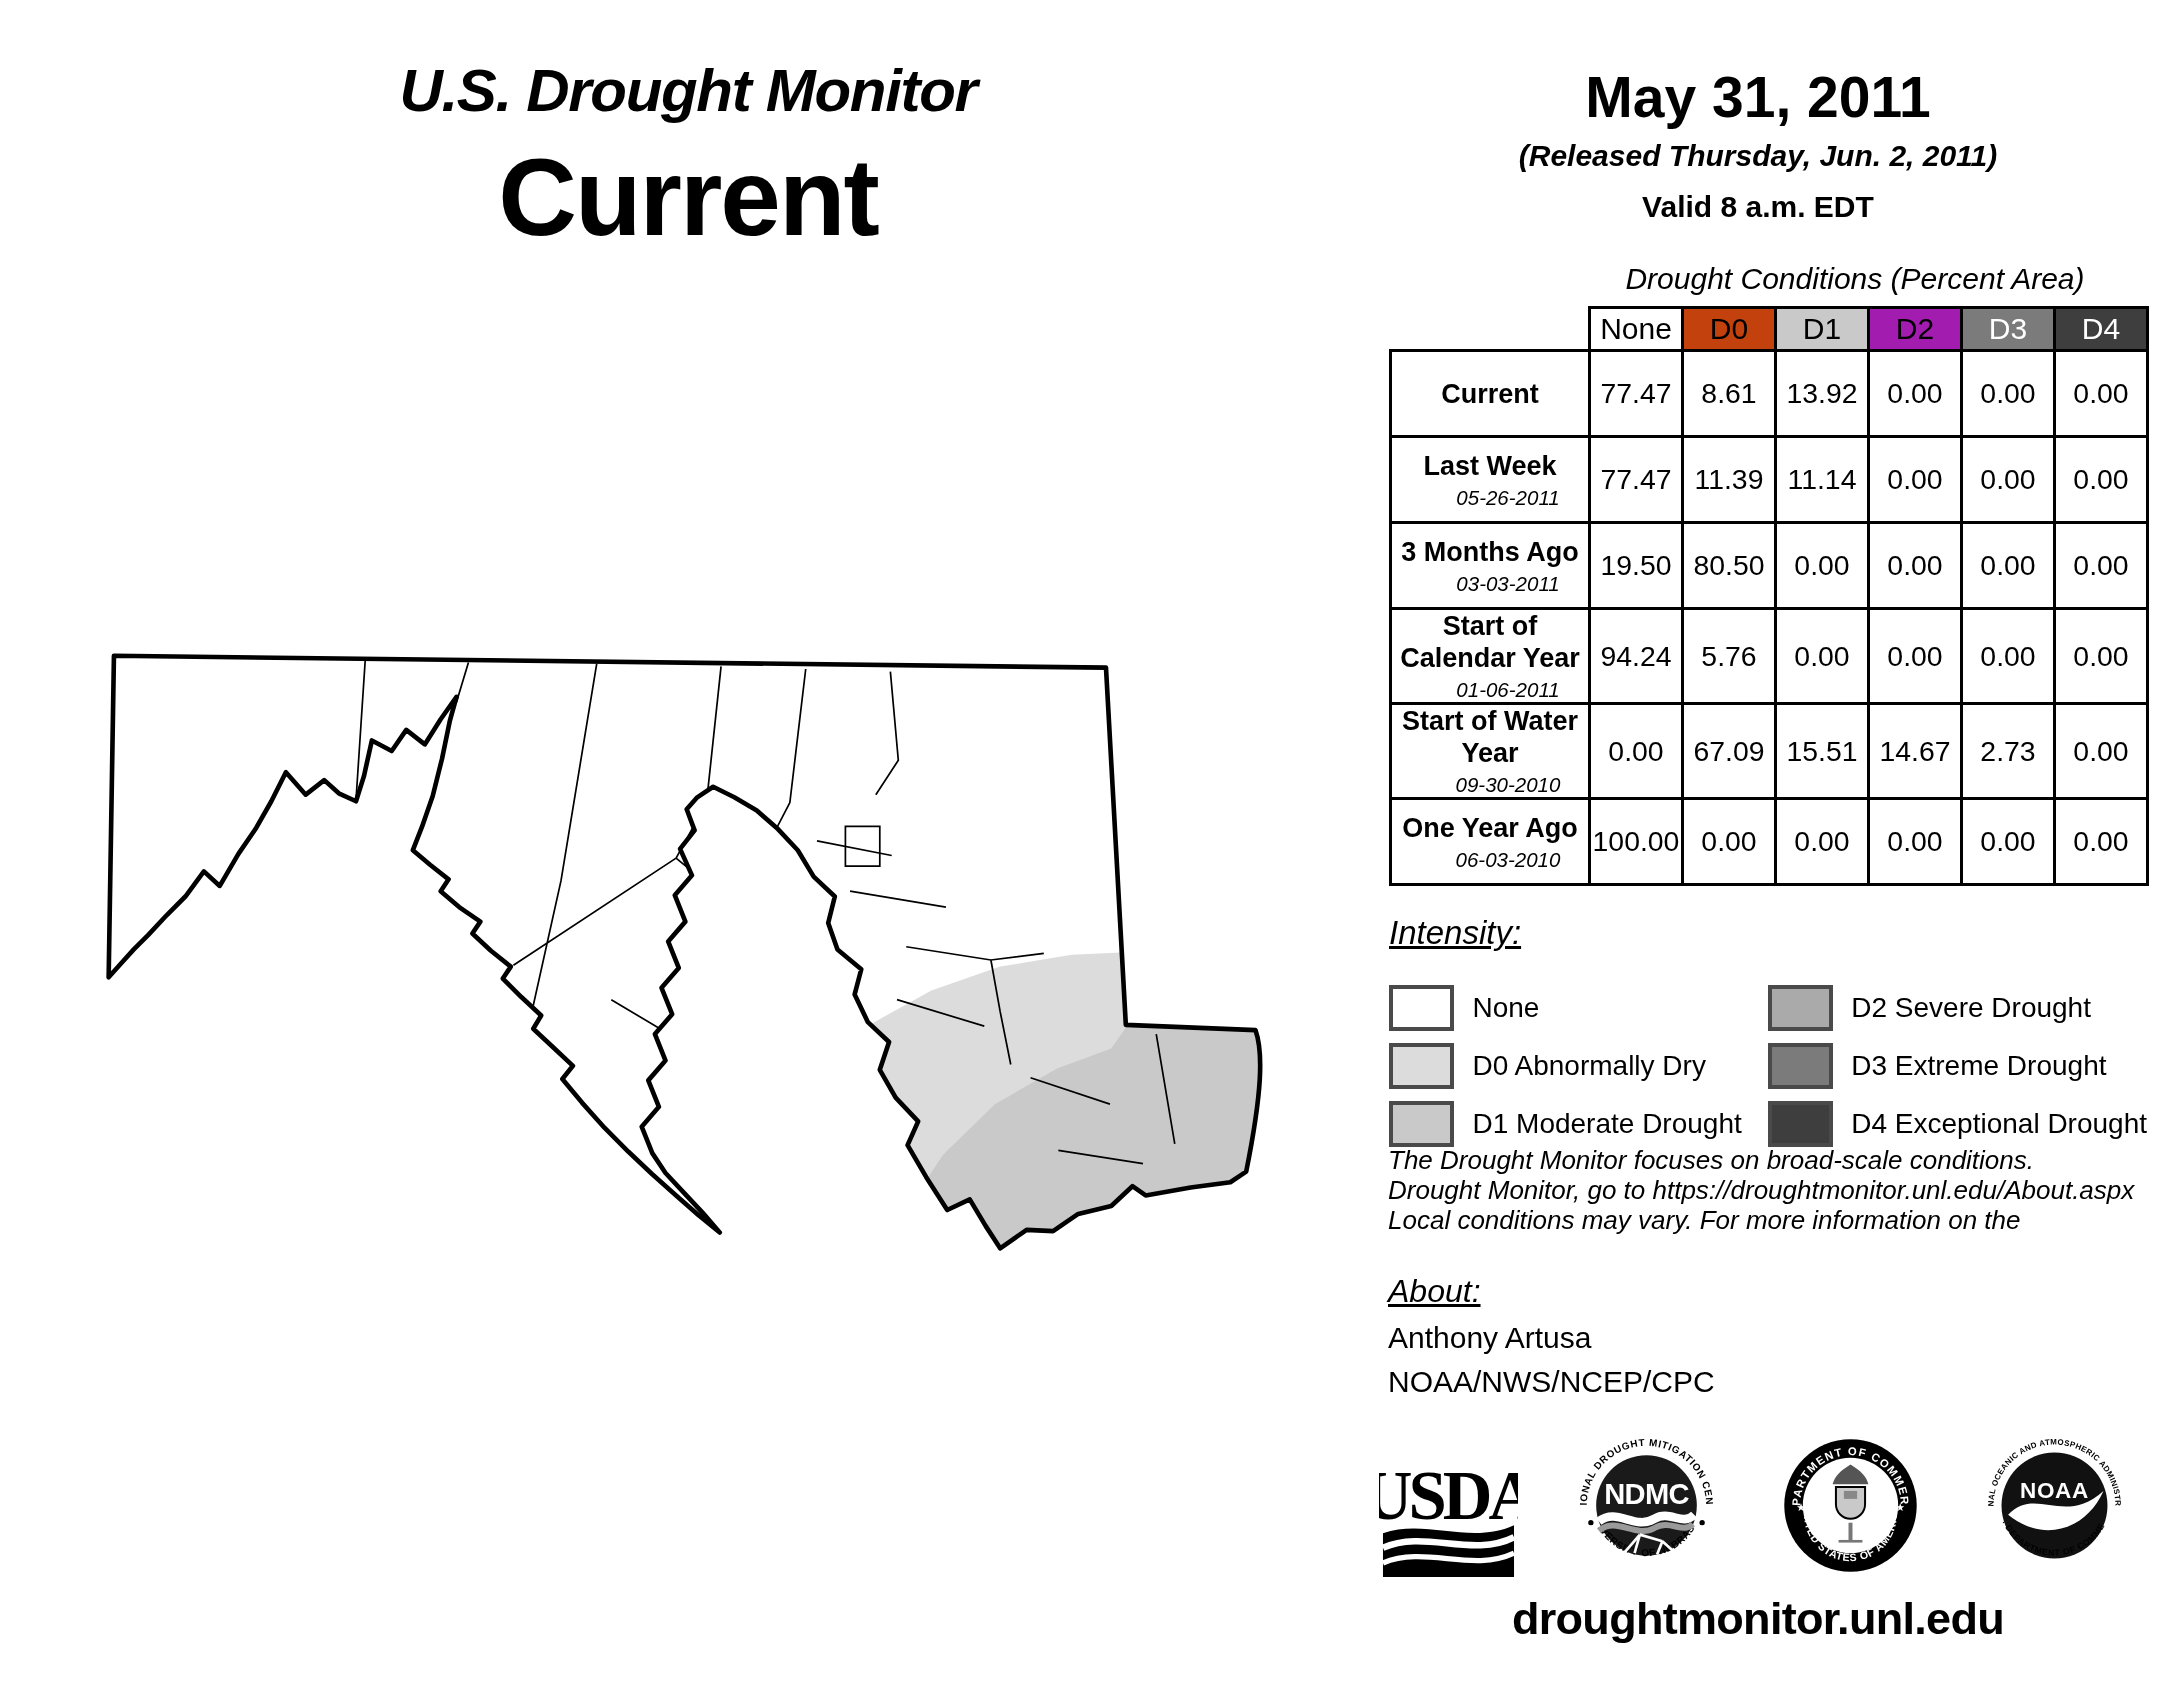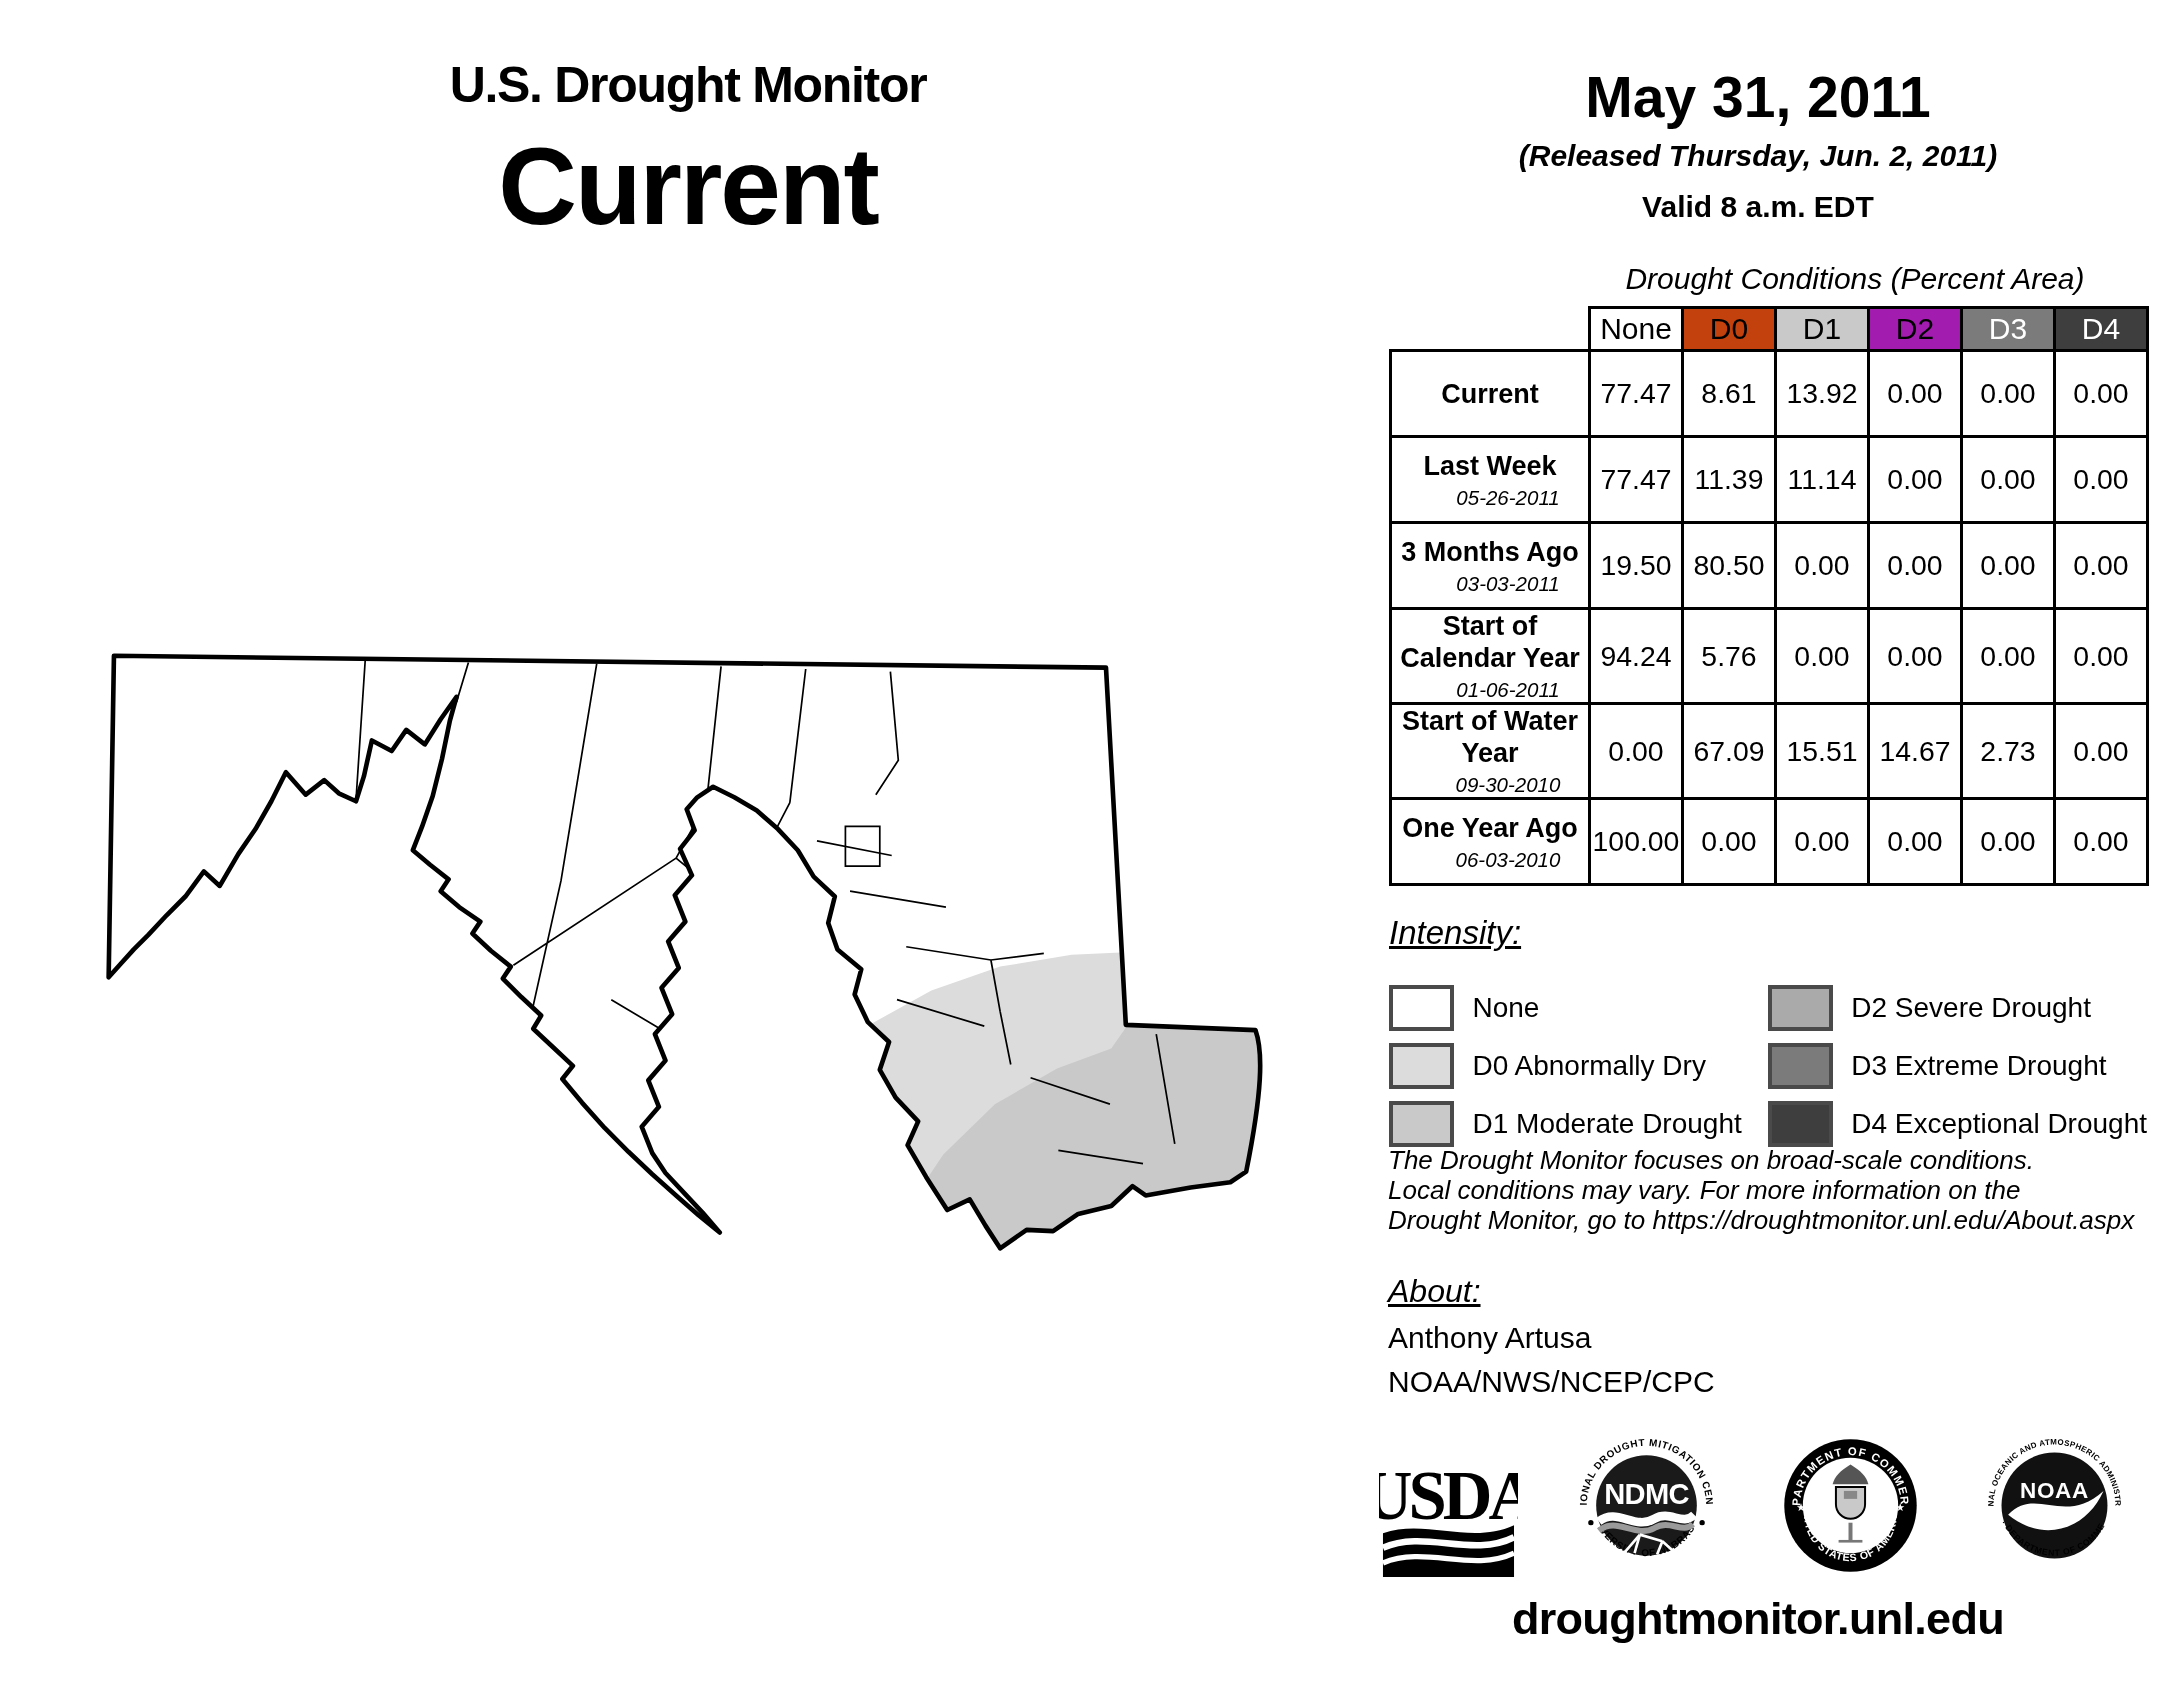--- a/index.html
+++ b/index.html
@@ -4,21 +4,21 @@
 <style>
   html,body { margin:0; padding:0; }
   body {
     width:2183px; height:1687px; background:#ffffff; position:relative;
     font-family:"Liberation Sans", sans-serif; color:#000; overflow:hidden;
   }
   .abs { position:absolute; }
 
   
   #title-block { left:192px; top:56px; width:992px; text-align:center; }
-  .main-title { font-size:50px; font-weight:bold; letter-spacing:-1.3px; }
+  .main-title { font-size:60px; font-weight:bold; font-style:italic; letter-spacing:-1.3px; }
   .state-title { font-size:109px; font-weight:bold; letter-spacing:-2px; margin-top:9.3px; }
 
   
   #date-block { left:1376px; top:64px; width:764px; text-align:center; }
   .date-line { font-size:57px; font-weight:bold; }
   .released-line { font-size:30px; font-weight:bold; font-style:italic; margin-top:9.3px; }
   .valid-line { font-size:30px; font-weight:bold; margin-top:17px; }
 
   
   #table-heading { left:1585px; top:262px; width:540px; text-align:center;
@@ -222,22 +222,22 @@
       <div class="legend-item">
         <div class="swatch" style="background-color: rgb(62, 62, 62);"></div>
         <span class="legend-label">D4 Exceptional Drought</span>
       </div>
     </div>
   </div>
 </div>
 
 <div class="abs" id="disclaimer">
   <div>The Drought Monitor focuses on broad-scale conditions.</div>
+  <div>Drought Monitor, go to https://droughtmonitor.unl.edu/About.aspx</div>
   <div>Local conditions may vary. For more information on the</div>
-  <div>Drought Monitor, go to https://droughtmonitor.unl.edu/About.aspx</div>
 </div>
 
 <div class="abs" id="author-block">
   <div class="author-heading">About:</div>
   <div class="author-line">Anthony Artusa</div>
   <div class="author-line">NOAA/NWS/NCEP/CPC</div>
 </div>
 
 <div class="abs" id="logos">
 

